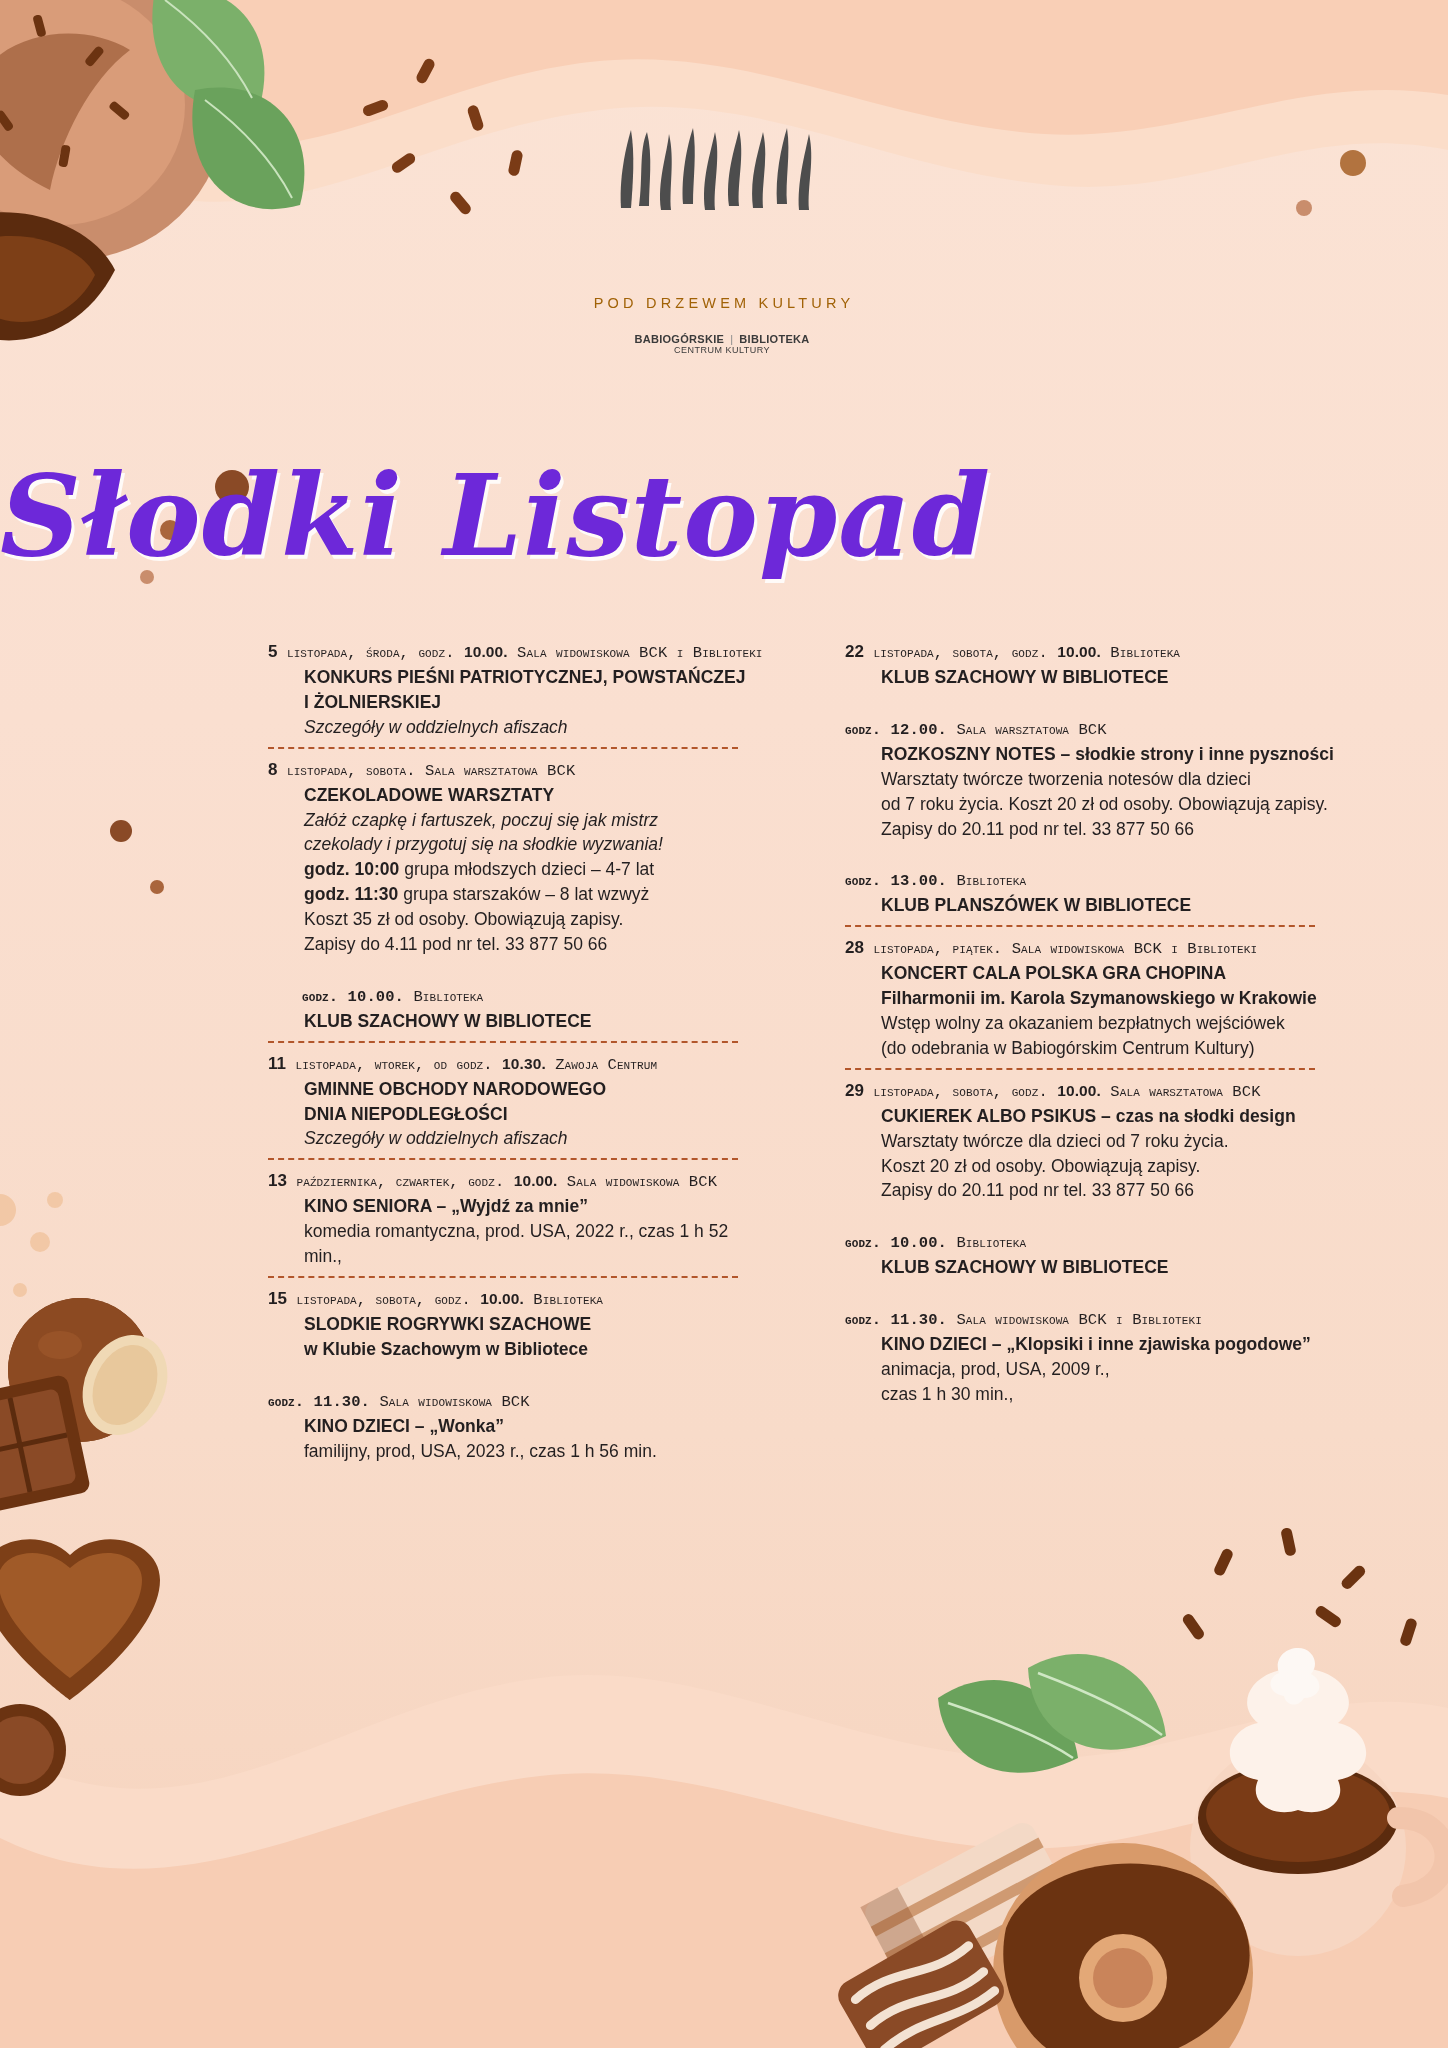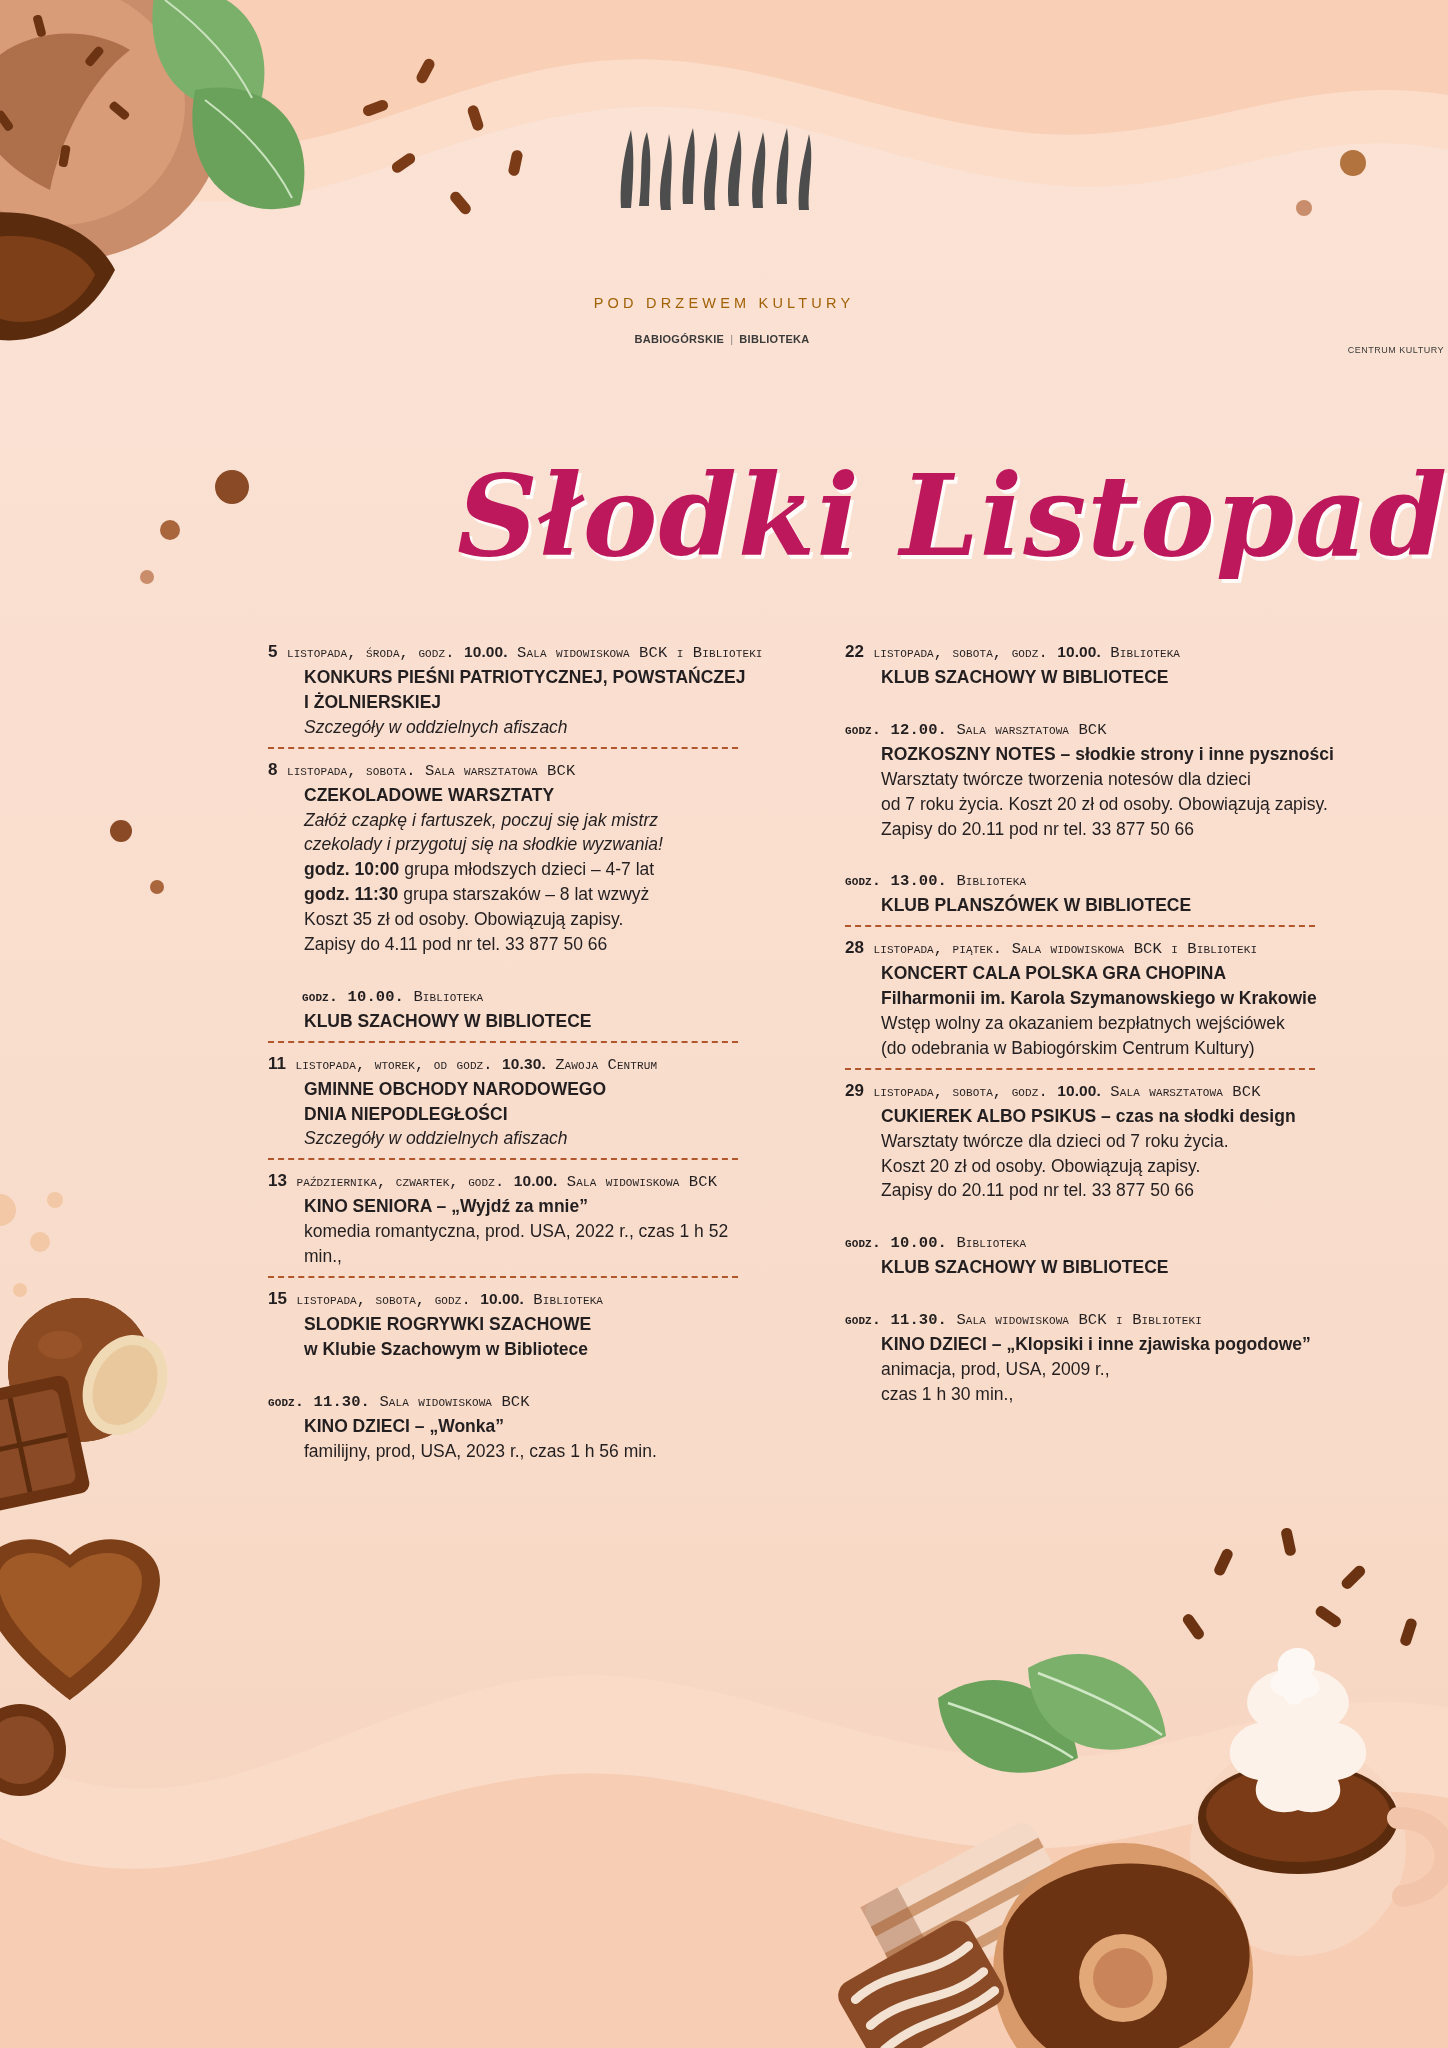--- a/index.html
+++ b/index.html
@@ -54,32 +54,32 @@
   .brand-logo {
     position: absolute;
     top: 333px; left: 0; right: 4px;
     text-align: center;
     font-size: 11px;
     letter-spacing: 0.3px;
     color: #3a3a3a;
     font-weight: bold;
   }
   .brand-logo .sep { color: #8a8a8a; font-weight: normal; padding: 0 6px; }
-  .brand-logo .sub { font-size: 9px; letter-spacing: 0.5px; font-weight: normal; display:block;text-align:right; }
+  .brand-logo .sub { font-size: 9px; letter-spacing: 0.5px; font-weight: normal; display:block; }
 
   .poster-title {
     position: absolute;
     top: 375px;
     left: 0; right: 0;
-    text-align: right;
+    text-align: left;
     font-family: "DejaVu Serif", serif;
     font-style: italic;
     font-weight: bold;
     font-size: 112px;
-    color: #be185d;
+    color: #6d28d9;
     letter-spacing: 1px;
     text-shadow: 3px 4px 0 rgba(255,255,255,0.85);
     white-space: nowrap;
   }
 
   
   .col {
     position: absolute;
     top: 640px;
     width: 500px;

